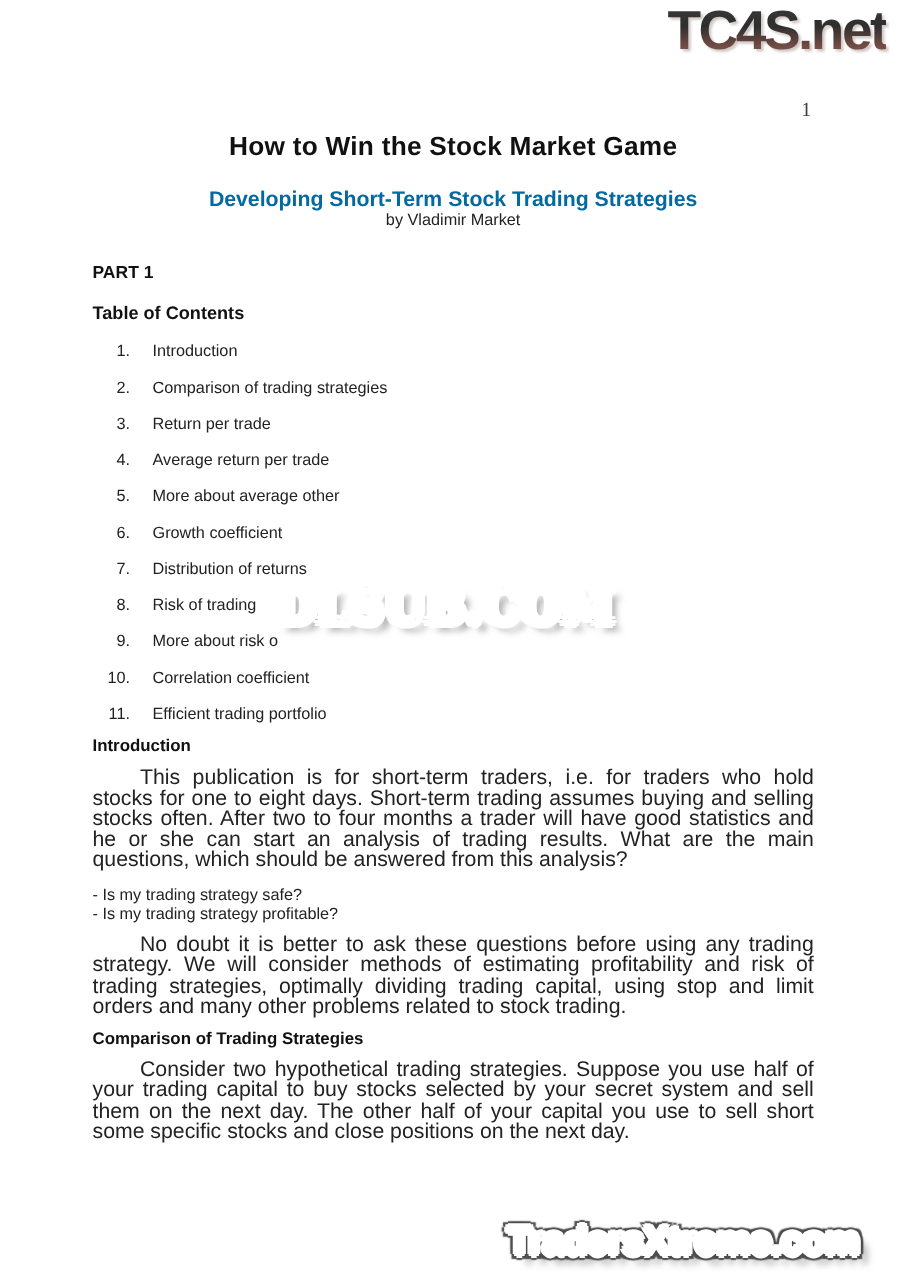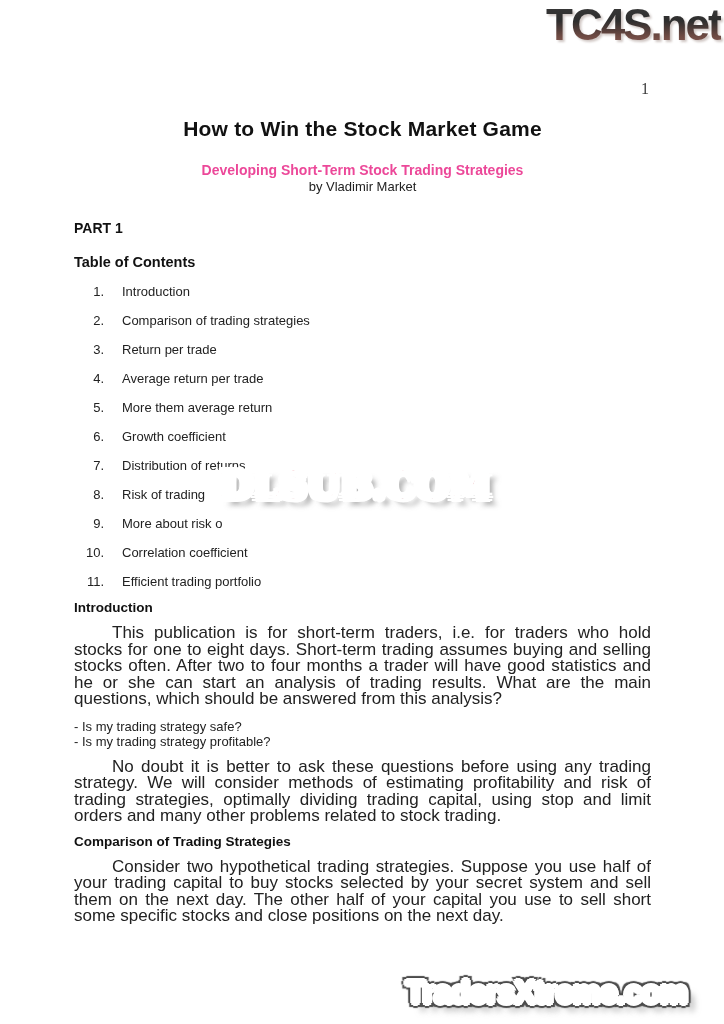--- a/index.html
+++ b/index.html
@@ -7,39 +7,38 @@
     position:relative;
     width:724px; height:1024px;
     margin:0 auto;
     background:#ffffff;
     overflow:hidden;
     font-family:"Liberation Sans", sans-serif;
     color:#1e1e1e;
   }
   .content {
     position:absolute;
-    left:74px; right:73px; top:0;margin-top:11px;
+    left:74px; right:73px; top:0;
   }
 
   
   .logo-tc4s {
     position:absolute;
     left:534px; top:0px;
     font-family:"Liberation Sans", sans-serif;
     font-weight:bold;
     font-size:44px;
     line-height:50px;
     letter-spacing:-2px;
     background:linear-gradient(180deg,#3c3c3c 0%, #2e2e2e 42%, #6e4a43 72%, #96635a 100%);
     -webkit-background-clip:text;
     background-clip:text;
     color:transparent;
     filter:drop-shadow(2px 2px 1px rgba(150,130,125,0.45));
     z-index:6;
-    margin-left:12px;
   }
 
   
   .page-num {
     position:absolute;
     top:80px; right:75px;
     font-family:"Liberation Serif", serif;
     font-size:16px;
     color:#3e3e3e;
   }
@@ -51,24 +50,24 @@
     text-align:center;
     font-size:21px;
     font-weight:bold;
     line-height:24px;
     letter-spacing:0.2px;
     color:#111;
   }
   .doc-subtitle {
     margin-top:22px;
     text-align:center;
-    font-size:14px;
-    font-weight:bold;
-    line-height:15px;
-    color:#ec4899;
+    font-size:17px;
+    font-weight:bold;
+    line-height:15px;
+    color:#0369a1;
   }
   .doc-byline {
     margin-top:1px;
     text-align:center;
     font-size:13px;
     line-height:15px;
     color:#222;
   }
 
   
@@ -203,21 +202,21 @@
       <div class="toc-item">
         <span class="toc-num">3.</span>
         <span class="toc-label">Return per trade</span>
       </div>
       <div class="toc-item">
         <span class="toc-num">4.</span>
         <span class="toc-label">Average return per trade</span>
       </div>
       <div class="toc-item">
         <span class="toc-num">5.</span>
-        <span class="toc-label">More them average return</span>
+        <span class="toc-label">More about average other</span>
       </div>
       <div class="toc-item">
         <span class="toc-num">6.</span>
         <span class="toc-label">Growth coefficient</span>
       </div>
       <div class="toc-item">
         <span class="toc-num">7.</span>
         <span class="toc-label">Distribution of returns</span>
       </div>
       <div class="toc-item">

